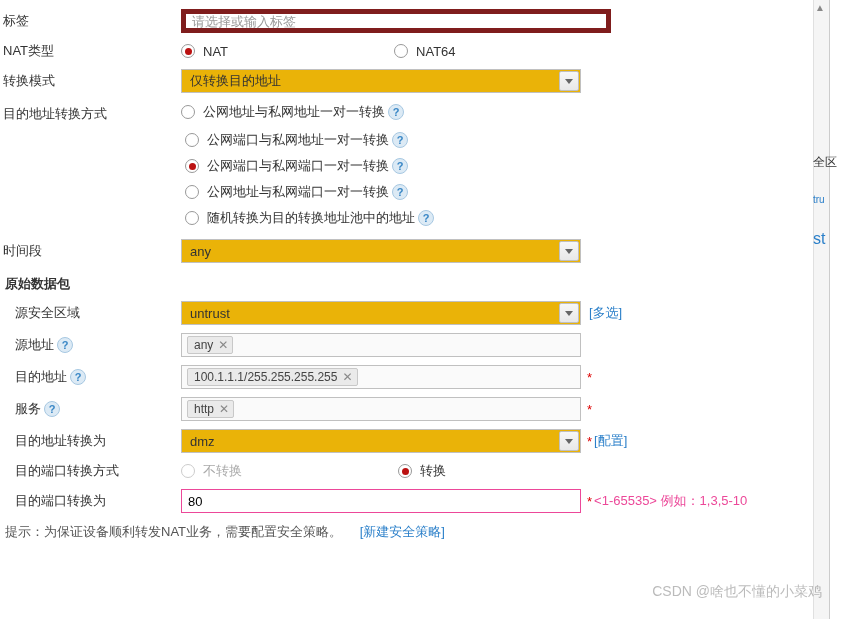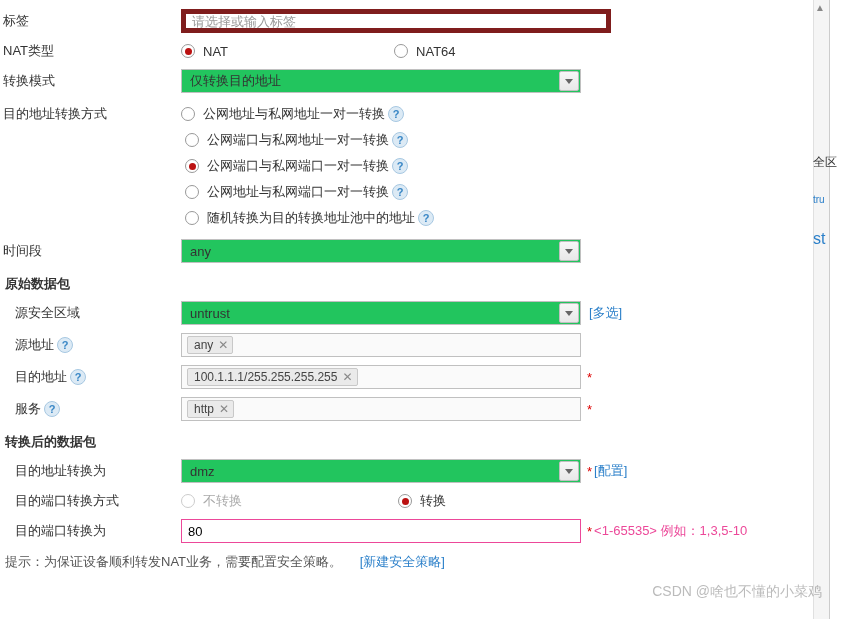--- a/index.html
+++ b/index.html
@@ -56,21 +56,21 @@
       padding: 0 6px;
       font-size: 13px;
       color: #333;
     }
     input[type="text"].input-full::placeholder { color: #999; }
     .select-box {
       width: 400px;
       height: 24px;
       border: 1px solid #c0c0c0;
       padding: 0 24px 0 8px;
-      background: #22c55e;
+      background: #eab308;
       position: relative;
       display: flex;
       align-items: center;
       cursor: pointer;
     }
     .select-arrow {
       position: absolute;
       right: 1px;
       top: 1px;
       width: 20px;
@@ -184,21 +184,21 @@
       font-size: 10px;
     }
     .input-short {
       width: 400px;
       height: 24px;
       border: 1px solid #ec4899;
       padding: 0 6px;
       font-size: 13px;
     }
     .tag-box-wide { width: 400px; }
-    .multiline-row { align-items: flex-end; }
+    .multiline-row { align-items: center; }
     .multiline-row .label-col { padding-top: 4px; }
   </style>
 </head>
 <body>
 
 <div class="main-panel">
 
   <div class="scroll-indicator">
     <div class="scroll-up">▲</div>
   </div>
@@ -336,21 +336,20 @@
       <div class="tag-box tag-box-wide">
         <span class="tag-chip">
           <span>http</span>
           <span class="tag-close">✕</span>
         </span>
       </div>
       <span class="asterisk">*</span>
     </div>
   </div>
 
-  <div class="section-header">转换后的数据包</div>
 
   <div class="form-row">
     <div class="label-col indent">目的地址转换为</div>
     <div class="field-col">
       <div class="select-box">
         <span>dmz</span>
         <span class="select-arrow"></span>
       </div>
       <span class="asterisk">*</span>
       <span class="link" style="margin-left:2px">[配置]</span>

